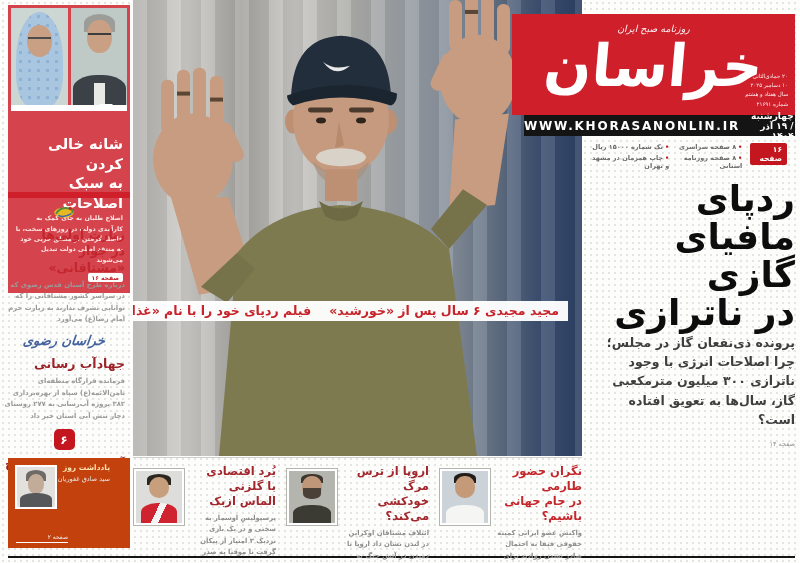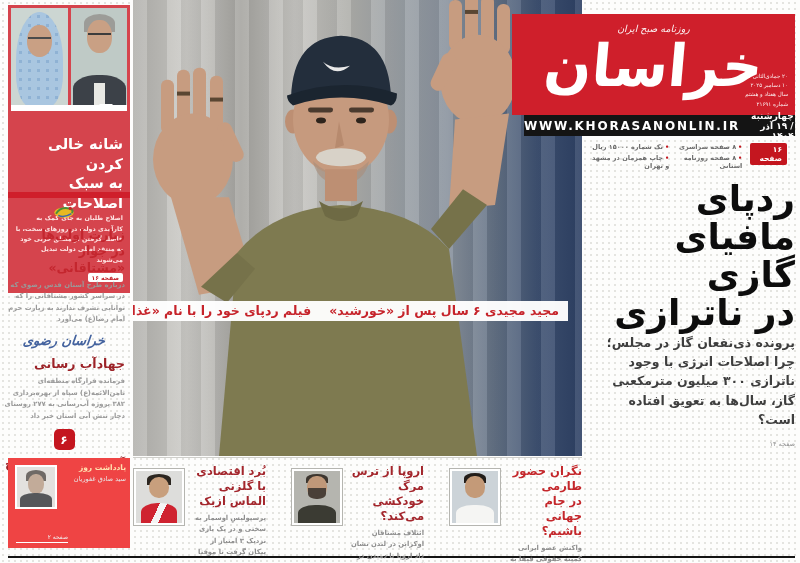--- a/index.html
+++ b/index.html
@@ -85,37 +85,37 @@
   .mini-logo{text-align:center;margin-bottom:3px;}
   .lh-red{font-size:12.5px;font-weight:900;color:#c4262e;line-height:1.3;margin:0;}
   .lh-maroon{font-size:12.5px;font-weight:900;color:#9c2328;line-height:1.3;margin:0;}
   .lbody{font-size:6.8px;color:#9a9a9a;font-weight:bold;line-height:1.7;margin:4px 0 7px;}
   .calligraphy{font-size:13px;font-weight:900;font-style:italic;color:#44639f;text-align:center;
       transform:skewX(-6deg);margin:4px 0 8px;}
   .num-badge{width:21px;height:21px;background:#c4161f;color:#fff;border-radius:5px;
       margin:2px auto 6px;display:flex;align-items:center;justify-content:center;
       font-size:12px;font-weight:900;}
   
-  .note-box{position:absolute;left:8px;top:458px;width:122px;height:90px;background:#ef4444;
-      box-sizing:border-box;padding:5px 4px;color:#fff;z-index:3;}
+  .note-box{position:absolute;left:8px;top:458px;width:122px;height:90px;background:#c2410c;
+      box-sizing:border-box;padding:5px 20px;color:#fff;z-index:3;}
   .note-label{font-size:7.5px;font-weight:bold;color:#ffe2b0;text-align:right;}
   .note-author{font-size:6.5px;color:#e8e8e8;text-align:right;margin-top:3px;}
   .note-photo{position:absolute;left:7px;top:7px;width:42px;height:44px;background:#fff;padding:2px;
       box-sizing:border-box;}
   .fig-note{position:relative;width:100%;height:100%;background:#e3e1de;overflow:hidden;}
   .fig-note .hair{position:absolute;left:9px;top:3px;width:20px;height:11px;background:#6f6a66;border-radius:50% 50% 0 0;}
   .fig-note .face{position:absolute;left:11px;top:7px;width:16px;height:20px;background:#c2ab99;border-radius:46%;}
   .fig-note .torso{position:absolute;left:3px;bottom:0;width:32px;height:14px;background:#55575a;border-radius:45% 45% 0 0;}
   .note-title{position:absolute;right:8px;bottom:16px;font-size:15.5px;font-weight:900;
       line-height:1.25;text-align:right;}
   .note-page{position:absolute;left:8px;bottom:5px;font-size:6px;color:#f0f0f0;
       border-bottom:1px solid #fff;padding-bottom:2px;width:52px;text-align:right;}
   
   .bottom-strip{position:absolute;left:133px;top:464px;width:449px;height:88px;display:flex;
-      gap:25px;direction:ltr;z-index:3;}
+      gap:10px;direction:ltr;z-index:3;}
   .bcard{flex:1;display:flex;gap:6px;direction:rtl;}
   .btext{flex:1;text-align:right;}
   .btitle{font-size:11.5px;font-weight:900;line-height:1.3;margin:0;}
   .t-maroon{color:#a3262c;} .t-red{color:#c4272b;}
   .bbody{font-size:6.8px;color:#8d8d8d;font-weight:bold;line-height:1.7;margin-top:4px;}
   .bphoto{width:46px;height:52px;border:1px solid #b5b5b0;background:#fff;padding:2px;
       box-sizing:content-box;align-self:flex-start;margin-top:4px;}
   .bfig{position:relative;width:100%;height:100%;overflow:hidden;}
   .fig-striker{background:#dddddb;}
   .fig-striker .head{position:absolute;left:13px;top:6px;width:20px;height:21px;background:#c89f7d;border-radius:48%;}

